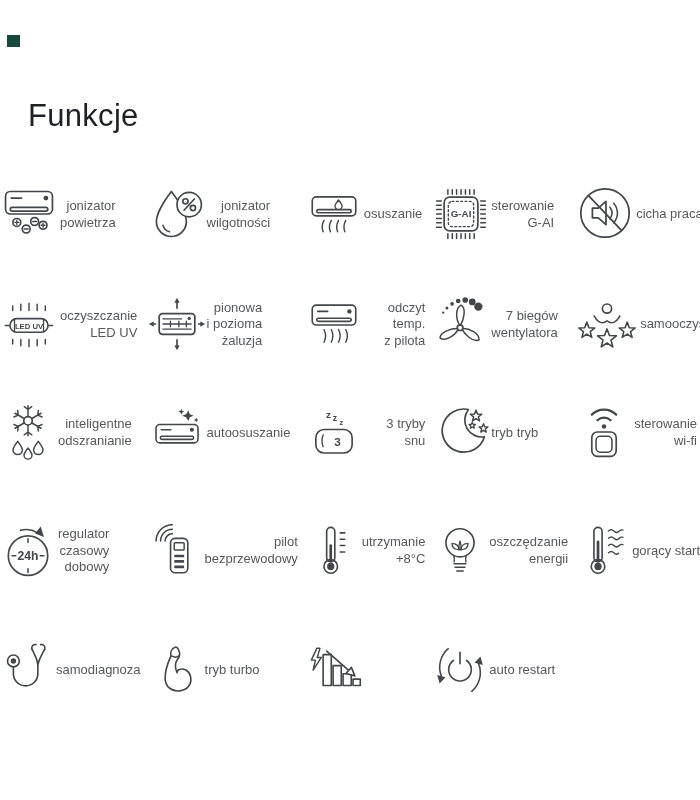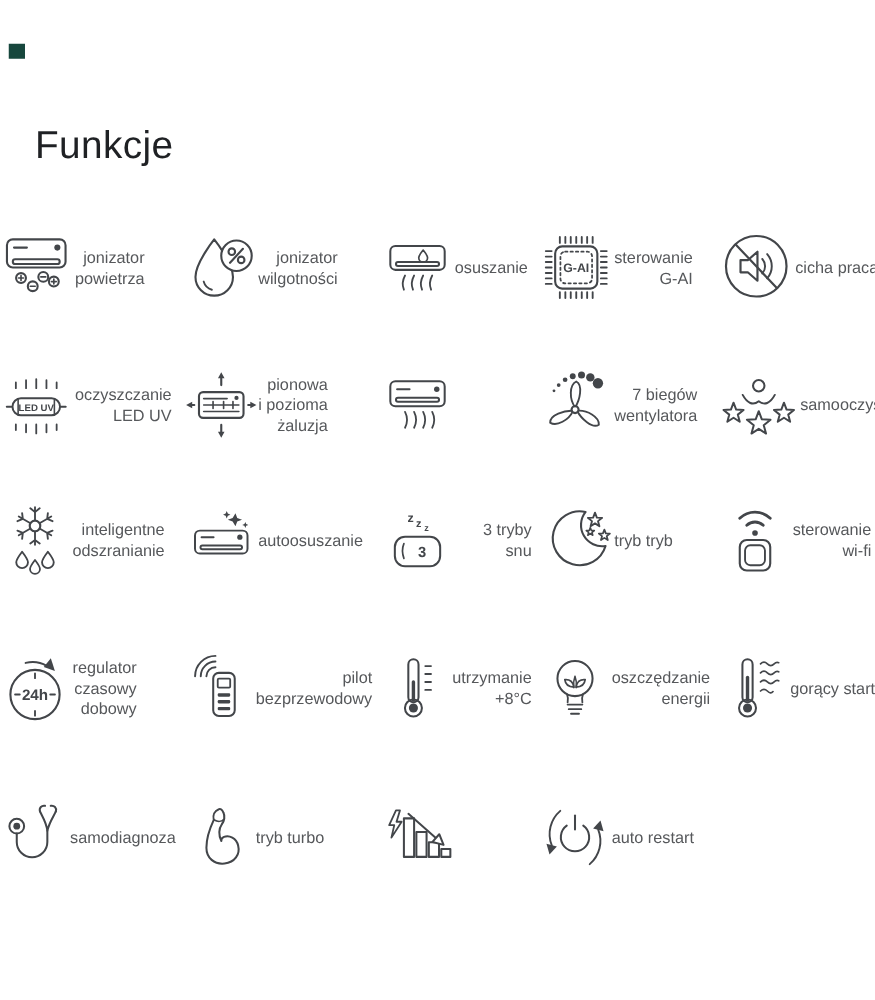--- a/index.html
+++ b/index.html
@@ -157,20 +157,22 @@
   <div class="cell">
     <div class="icon-box">
       <svg class="ic" width="60" height="58" viewBox="0 0 64 64">
         <rect x="8" y="10" width="48" height="22" rx="4.5"></rect>
         <path d="M14,17 h11"></path>
           <circle class="f" cx="49" cy="17" r="2.4"></circle>
         <rect x="13" y="24.5" width="38" height="3.5" rx="1.75"></rect>
         <path d="M21,37 q3.5,7 0,14 M29,37 q3.5,7 0,14 M37,37 q3.5,7 0,14 M45,37 q3.5,7 0,14" stroke-width="1.6"></path>
       </svg>
     </div>
+    <div class="label">odczyt temp.
+z pilota</div>
   </div>
 
   <div class="cell">
     <div class="icon-box">
       <svg class="ic" width="60" height="62" viewBox="0 0 64 64">
         <g class="f">
           <circle cx="13" cy="21" r="1.2"></circle>
             <circle cx="17" cy="16" r="1.6"></circle>
           <circle cx="22.5" cy="11.5" r="2"></circle>
             <circle cx="29" cy="8.5" r="2.5"></circle>

